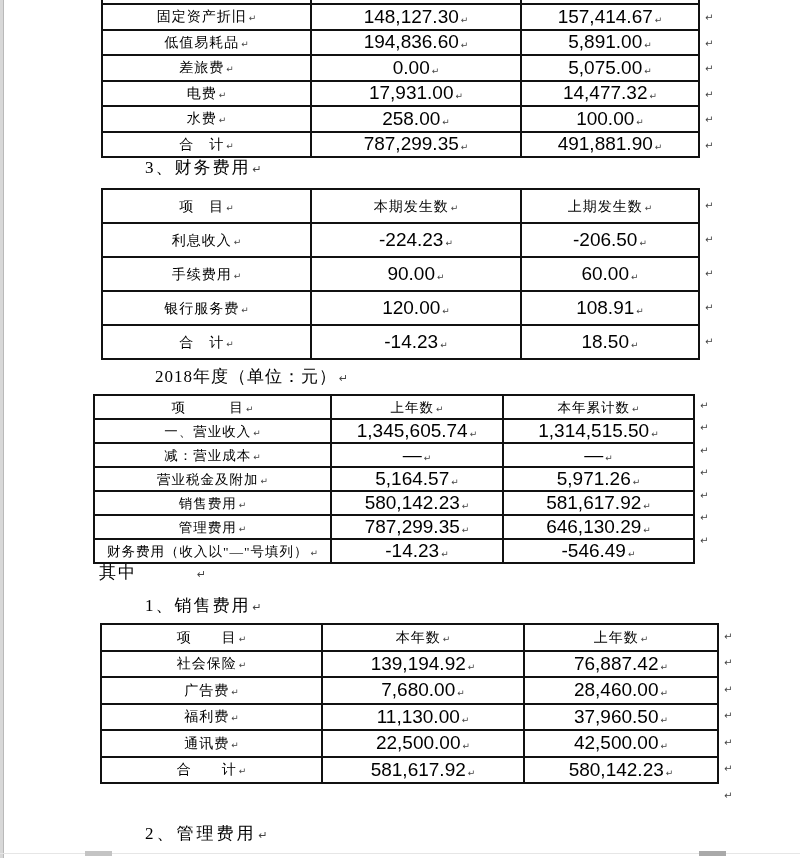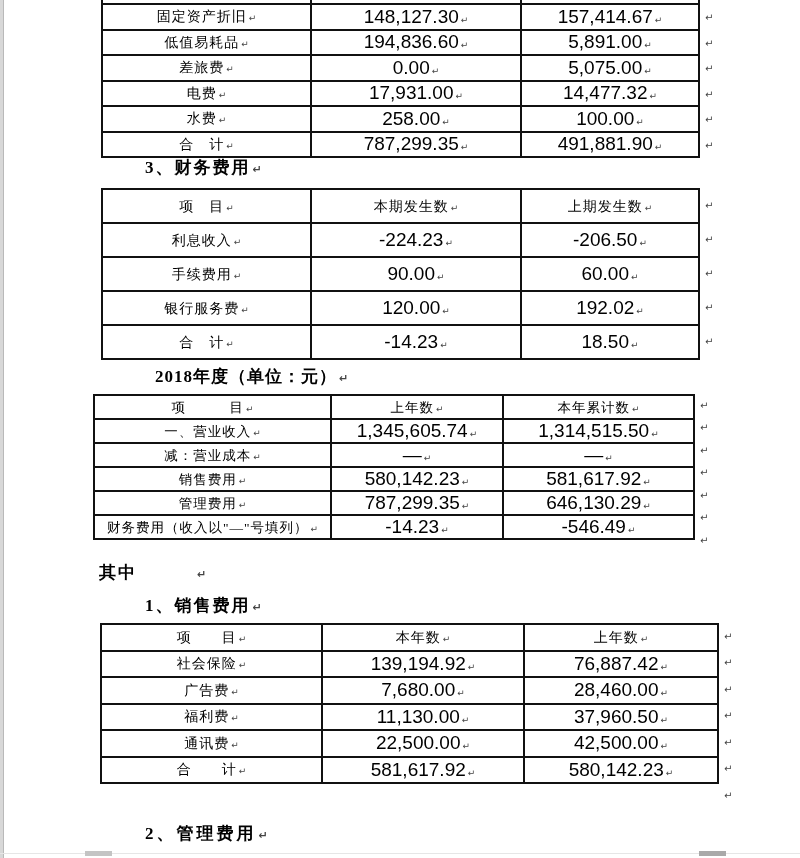--- a/index.html
+++ b/index.html
@@ -51,21 +51,21 @@
   .t2 col.c1{width:209px}.t2 col.c2{width:210px}.t2 col.c3{width:178px}
   .t3{left:93px;top:394px;}
   .t3 th{height:22px;} .t3 td{height:20.5px;}
   .t3 col.c1{width:237px}.t3 col.c2{width:172px}.t3 col.c3{width:191px}
   .t3 .ct.lab{font-size:13.5px;}
   .t4{left:100px;top:623px;}
   .t4 td,.t4 th{height:24.5px;}
   .t4 col.c1{width:221px}.t4 col.c2{width:202px}.t4 col.c3{width:194px}
 
   
-  .h{position:absolute;font-size:17px;letter-spacing:2px;white-space:nowrap;font-weight:bold;}
+  .h{position:absolute;font-size:17px;letter-spacing:2px;white-space:nowrap;}
   .h .pilcrow{font-size:11px;}
   .h-finance{left:145px;top:156px;}
   .h-year{left:155px;top:365px;letter-spacing:1px;}
   .h-among{left:99px;top:561px;}
   .h-sales{left:145px;top:594px;}
   .h-admin{left:145px;top:822px;letter-spacing:3px;}
   .gap{display:inline-block;width:58px;}
   .cropped-pilcrow{position:absolute;left:706px;top:-9px;font-size:10px;color:#444;font-family:"DejaVu Sans",sans-serif;}
 </style>
 </head>
@@ -154,21 +154,21 @@
           <td><span class="ct num">-206.50</span><span class="pilcrow">↵</span></td>
         </tr>
         <tr>
           <td><span class="ct lab">手续费用</span><span class="pilcrow">↵</span></td>
           <td><span class="ct num">90.00</span><span class="pilcrow">↵</span></td>
           <td><span class="ct num">60.00</span><span class="pilcrow">↵</span></td>
         </tr>
         <tr>
           <td><span class="ct lab">银行服务费</span><span class="pilcrow">↵</span></td>
           <td><span class="ct num">120.00</span><span class="pilcrow">↵</span></td>
-          <td><span class="ct num">192.02</span><span class="pilcrow">↵</span></td>
+          <td><span class="ct num">108.91</span><span class="pilcrow">↵</span></td>
         </tr>
         <tr>
           <td><span class="ct lab">合　计</span><span class="pilcrow">↵</span></td>
           <td><span class="ct num">-14.23</span><span class="pilcrow">↵</span></td>
           <td><span class="ct num">18.50</span><span class="pilcrow">↵</span></td>
         </tr>
       </tbody>
     </table>
   <div class="row-marks">
       <span class="rm" style="height: 34px;">↵</span>
@@ -200,20 +200,25 @@
           <td><span class="ct lab">一、营业收入</span><span class="pilcrow">↵</span></td>
           <td><span class="ct num">1,345,605.74</span><span class="pilcrow">↵</span></td>
           <td><span class="ct num">1,314,515.50</span><span class="pilcrow">↵</span></td>
         </tr>
         <tr>
           <td><span class="ct lab">减：营业成本</span><span class="pilcrow">↵</span></td>
           <td><span class="ct num">—</span><span class="pilcrow">↵</span></td>
           <td><span class="ct num">—</span><span class="pilcrow">↵</span></td>
         </tr>
         <tr>
+          <td><span class="ct lab">营业税金及附加</span><span class="pilcrow">↵</span></td>
+          <td><span class="ct num">5,164.57</span><span class="pilcrow">↵</span></td>
+          <td><span class="ct num">5,971.26</span><span class="pilcrow">↵</span></td>
+        </tr>
+        <tr>
           <td><span class="ct lab">销售费用</span><span class="pilcrow">↵</span></td>
           <td><span class="ct num">580,142.23</span><span class="pilcrow">↵</span></td>
           <td><span class="ct num">581,617.92</span><span class="pilcrow">↵</span></td>
         </tr>
         <tr>
           <td><span class="ct lab">管理费用</span><span class="pilcrow">↵</span></td>
           <td><span class="ct num">787,299.35</span><span class="pilcrow">↵</span></td>
           <td><span class="ct num">646,130.29</span><span class="pilcrow">↵</span></td>
         </tr>
         <tr>

